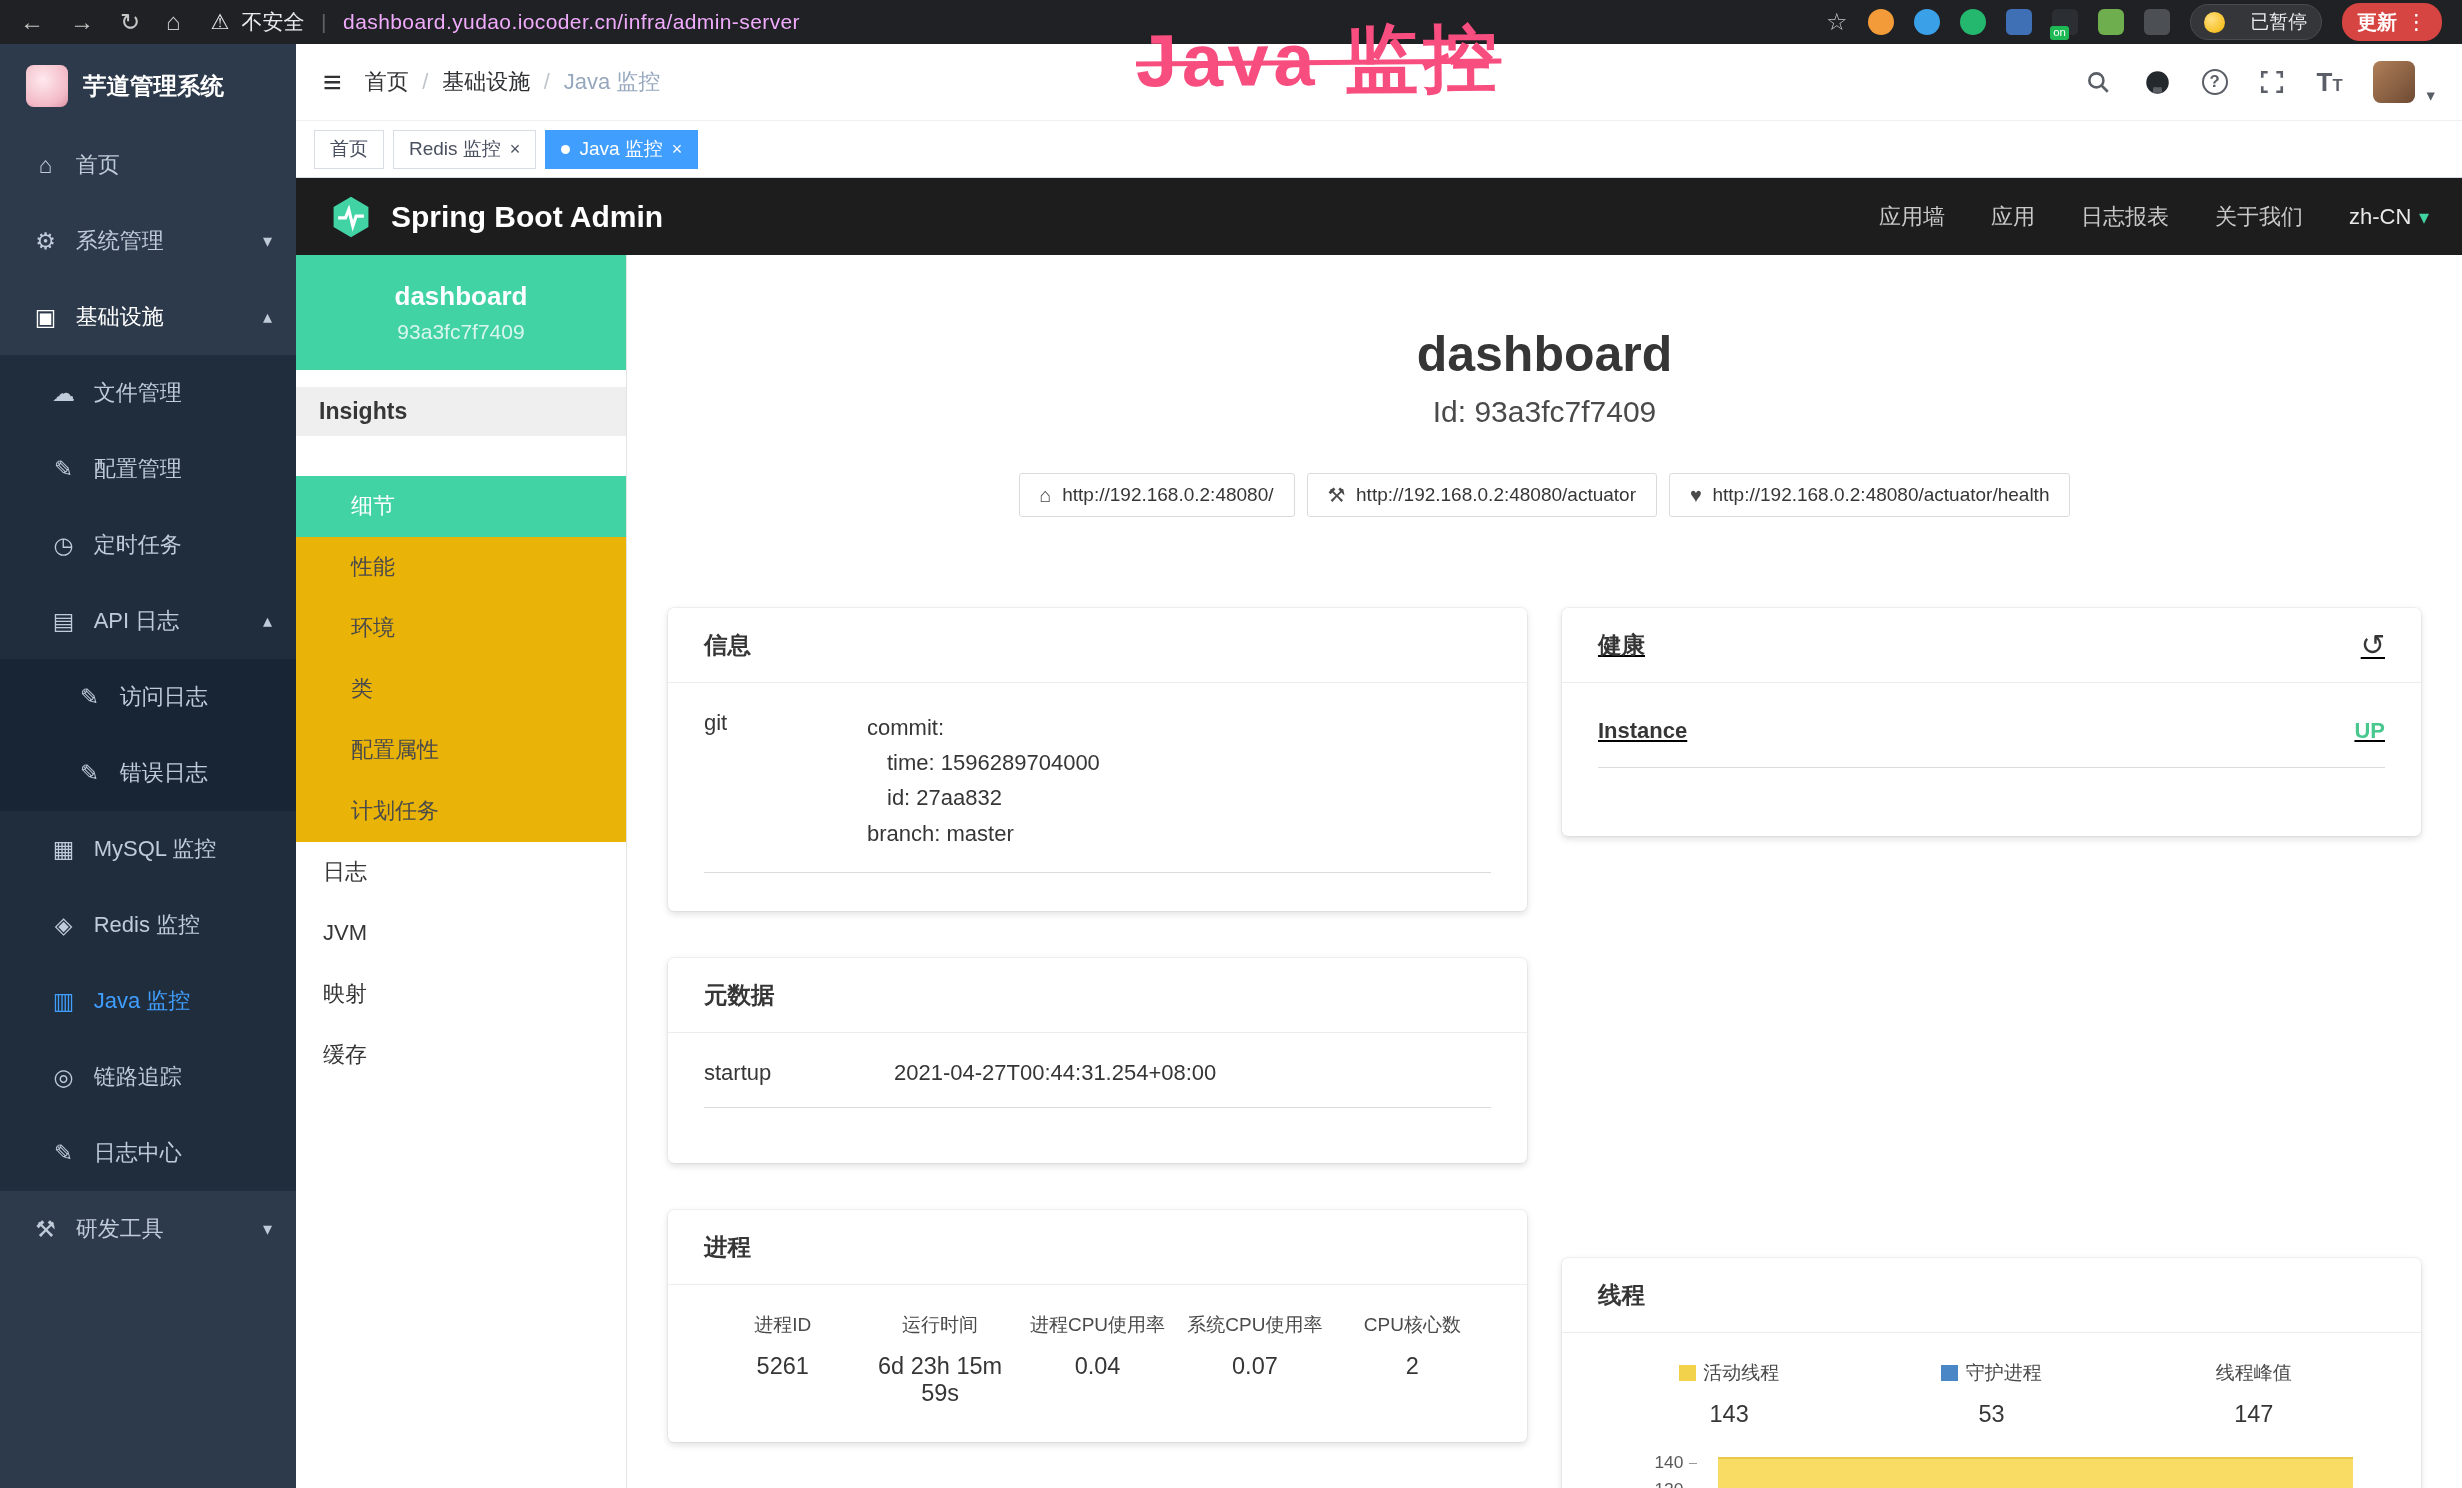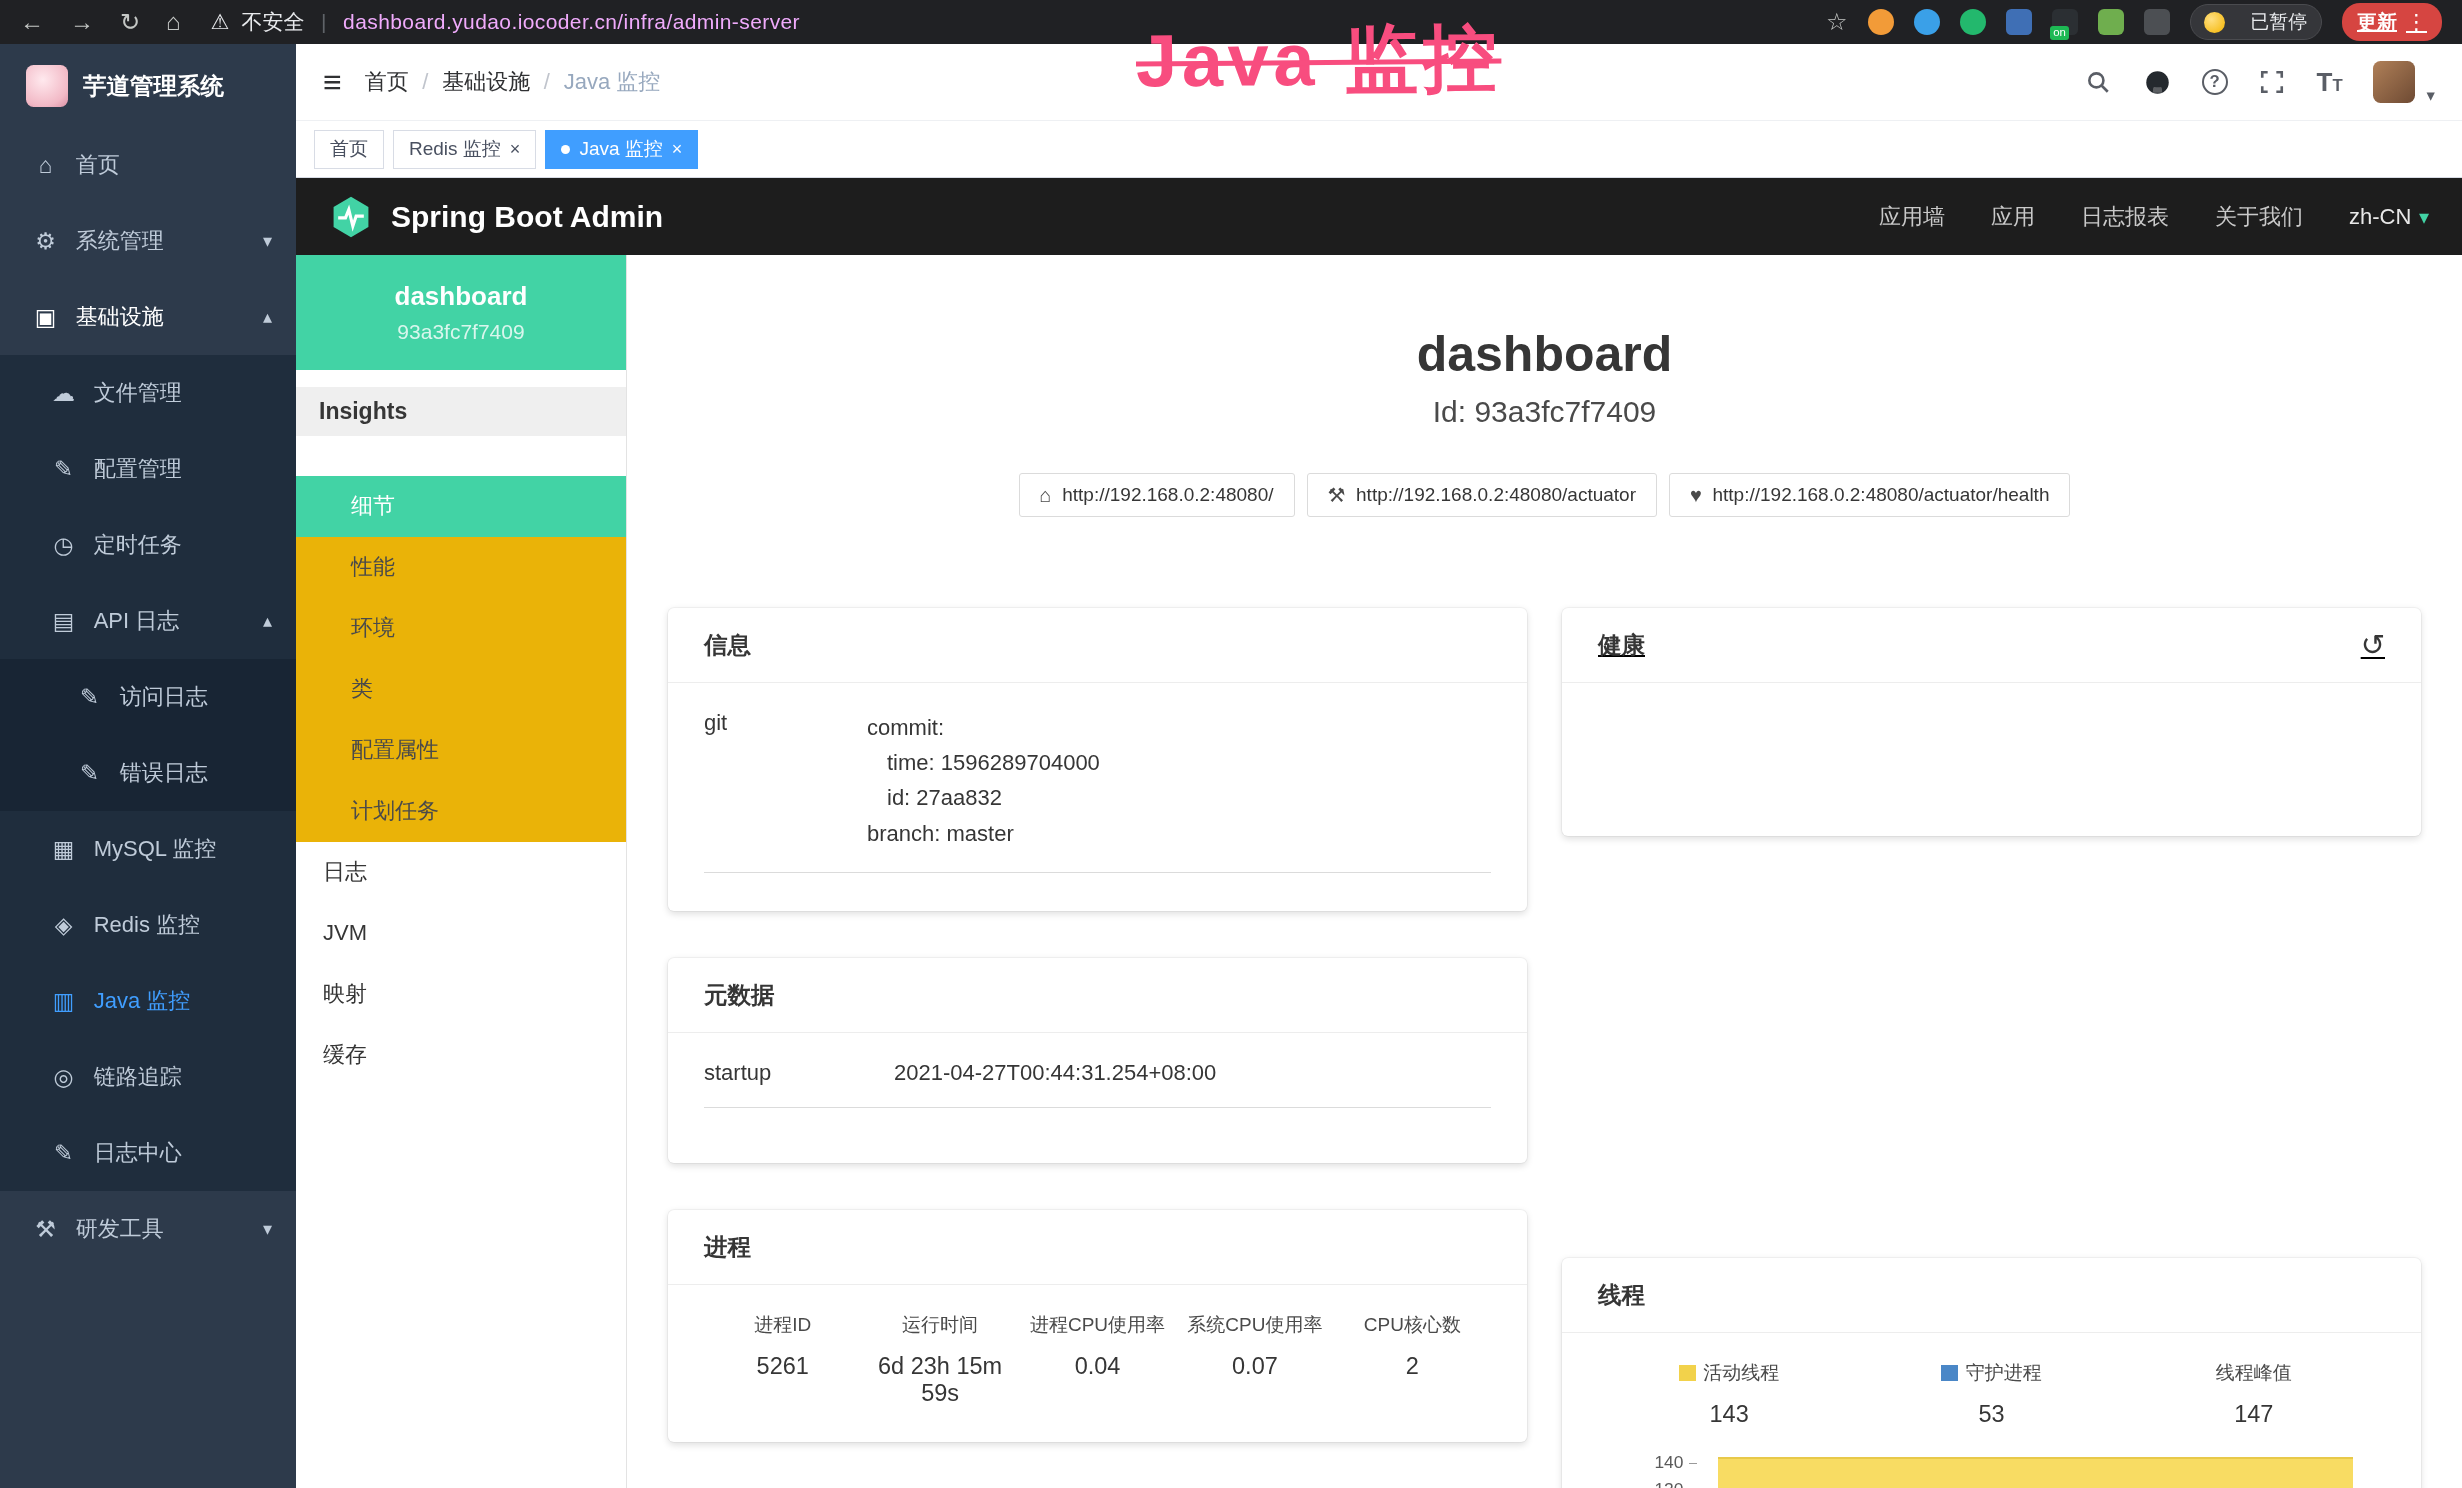--- a/index.html
+++ b/index.html
@@ -18,21 +18,21 @@
   .bright { margin-left:auto; display:flex; align-items:center; gap:20px; }
   .ext { width:26px; height:26px; border-radius:50%; display:inline-block; position:relative; }
   .ext.sq { border-radius:5.3px; }
   .ext .on { position:absolute; bottom:-4.6px; left:-1.5px; background:#1db954; color:#fff; font-size:11.4px;
     padding:0 3px; border-radius:3px; line-height:13.7px; }
   .star { font-size:24px; color:#c4c7c5; }
   .paused-pill { display:flex; align-items:center; gap:25px; background:#35363a; border:0.8px solid #4a4b4f;
     border-radius:18px; padding:3.8px 13.7px; font-size:19px; color:#e8eaed; }
   .emoji-dot { width:21px; height:21px; border-radius:50%; background:radial-gradient(circle at 35% 35%,#ffe082,#f4b400); }
   .update-pill { display:flex; align-items:center; gap:9px; background:#d64541; border-radius:18px;
-    padding:5.3px 15px; color:#fff; font-size:20px; font-weight:700;text-decoration:underline; }
+    padding:5.3px 15px; color:#fff; font-size:20px; font-weight:700; }
   .update-pill .dots { font-weight:400; font-size:21px; }
 
   
   .annotation { position:absolute; top:10.6px; left:1136px; z-index:60; color:#f84d7f; font-size:74px;
     font-weight:800; letter-spacing:4.6px; text-decoration:line-through; text-decoration-thickness:4.6px;
     transform:rotate(-.5deg); white-space:nowrap; }
 
   
   .adm-sidebar { position:absolute; top:44px; left:0; width:296px; bottom:0; background:#2d3a4b; z-index:30; }
   .brand-row { height:83px; display:flex; align-items:center; gap:15px; padding-left:26px; }
@@ -419,20 +419,26 @@
           </div>
         </div>
       </div>
 
       <div class="col">
         <div class="card" style="min-height:228px;text-decoration:underline;">
           <div class="card-header">
             <span class="card-title">健康</span>
             <span class="hist">↺</span>
           </div>
+          <div class="card-body" style="padding-top:35px;">
+            <div class="hrow">
+              <span class="hl">Instance</span>
+              <span class="up">UP</span>
+            </div>
+          </div>
         </div>
 
         <div class="card threads-card" style="height:425px;">
           <div class="card-header">
             <span class="card-title">线程</span>
           </div>
           <div class="card-body" style="padding-bottom:0;">
             <div class="metrics">
               <div class="metric">
                 <div class="m-label">

